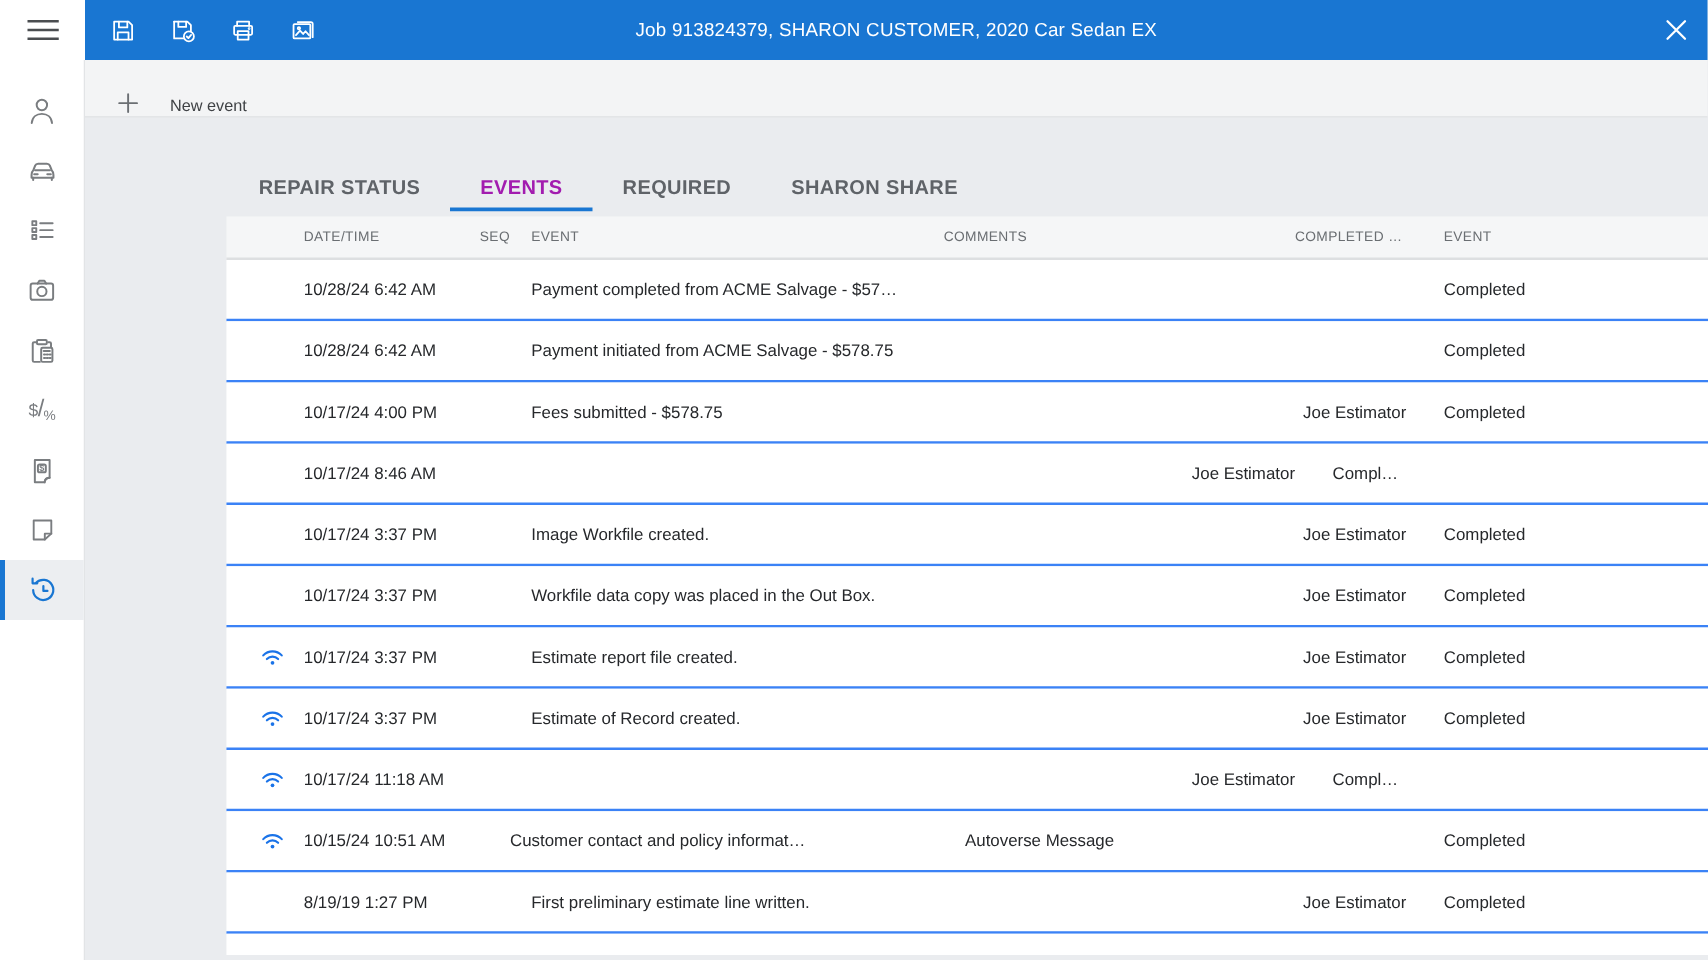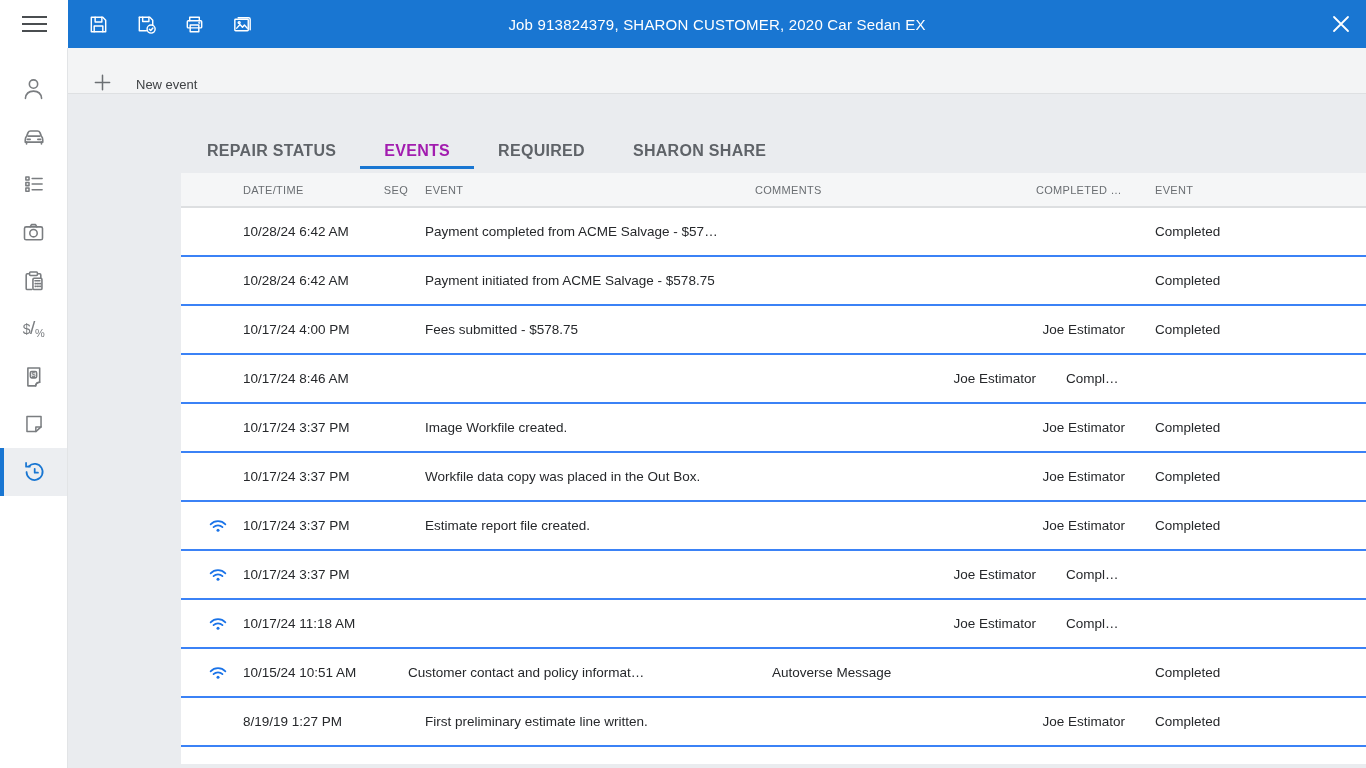--- a/index.html
+++ b/index.html
@@ -337,20 +337,21 @@
       <span class="wifi" style="visibility: visible;">
         <svg width="18" height="14" viewBox="0 0 18 14" fill="none" stroke="#1a73e8" stroke-width="1.7" stroke-linecap="round">
           <path d="M1.6 5.3C3.6 3.2 6.1 2.1 9 2.1s5.4 1.1 7.4 3.2"></path>
           <path d="M4.5 8.2C5.7 7 7.3 6.3 9 6.3s3.3.7 4.5 1.9"></path>
           <circle cx="9" cy="11.2" r="1.5" fill="#1a73e8" stroke="none"></circle>
         </svg>
       </span>
     </div>
     <div class="cell c-date">10/17/24 3:37 PM</div>
     <div class="cell c-seq"></div>
+    <div class="cell c-event">Estimate of Record created.</div>
     <div class="cell c-comments"></div>
     <div class="cell c-by">Joe Estimator</div>
     <div class="cell c-status">Completed</div>
   </div>
         <div class="trow">
     <div class="cell c-icon">
       <span class="wifi" style="visibility: visible;">
         <svg width="18" height="14" viewBox="0 0 18 14" fill="none" stroke="#1a73e8" stroke-width="1.7" stroke-linecap="round">
           <path d="M1.6 5.3C3.6 3.2 6.1 2.1 9 2.1s5.4 1.1 7.4 3.2"></path>
           <path d="M4.5 8.2C5.7 7 7.3 6.3 9 6.3s3.3.7 4.5 1.9"></path>

